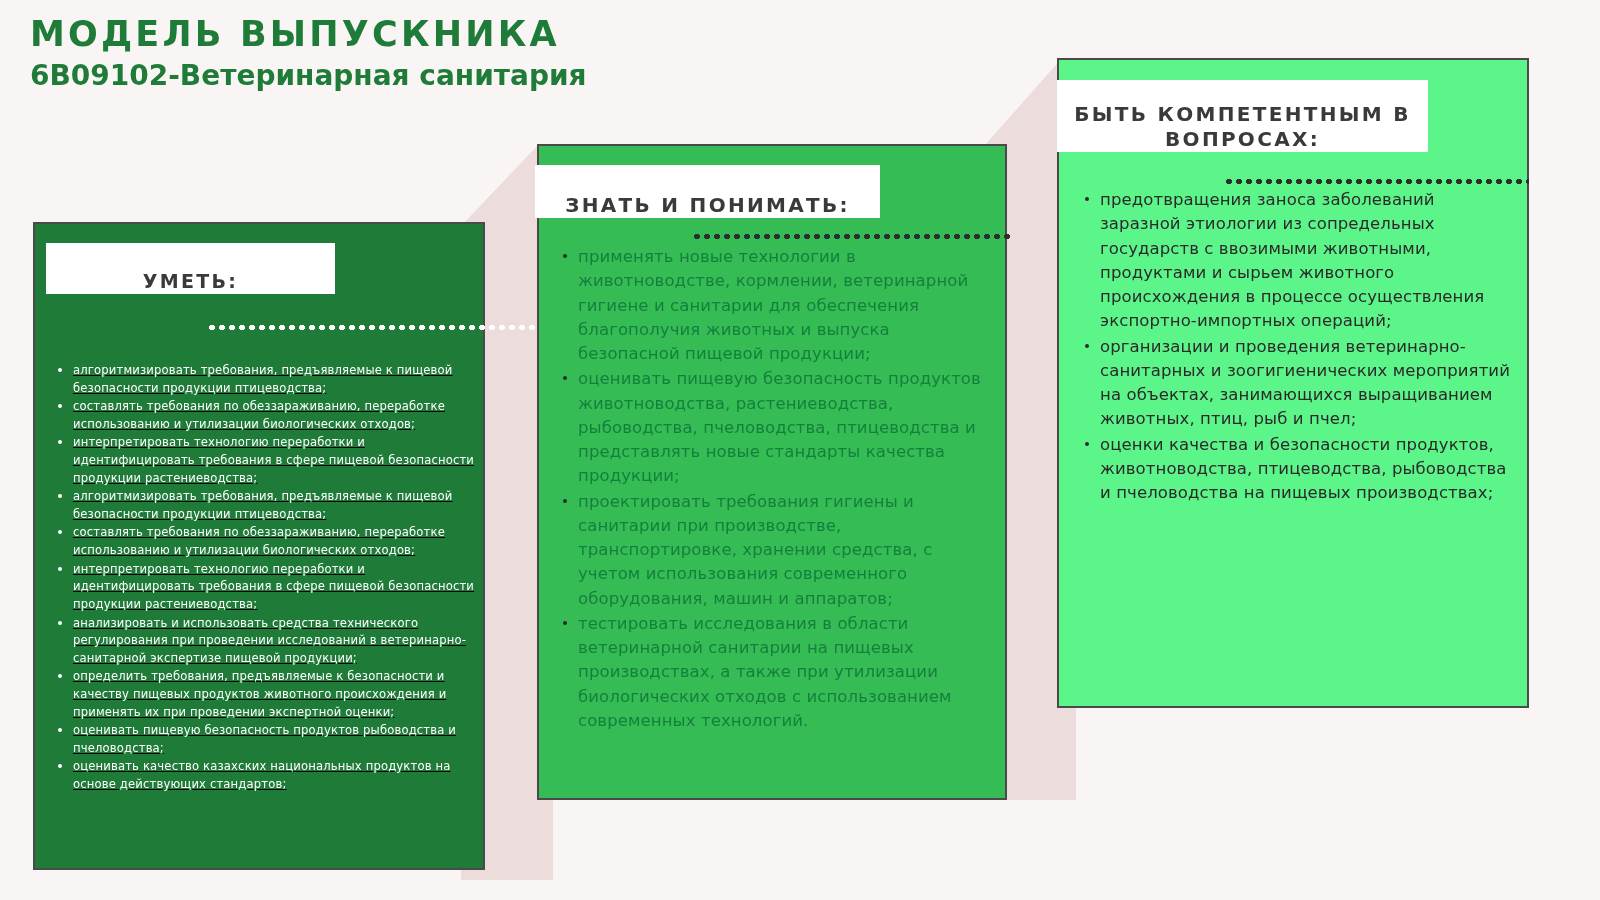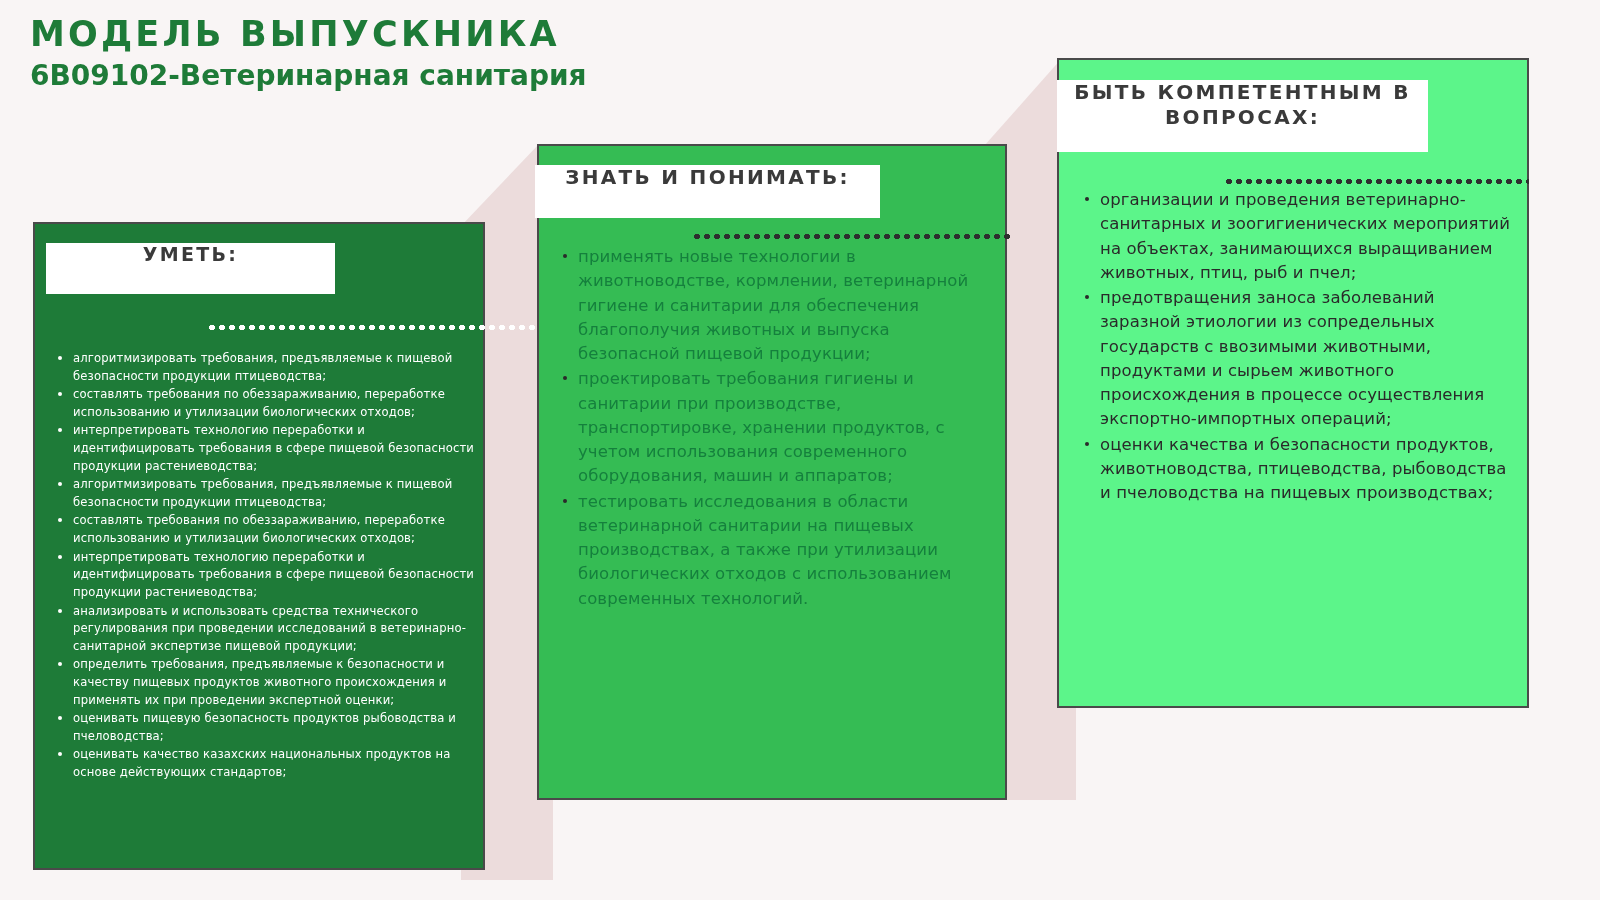--- a/index.html
+++ b/index.html
@@ -38,21 +38,21 @@
   
   .panel { position: absolute; border: 2px solid #4a4a4a; }
   #panel-umet   { left: 33px;   top: 222px; width: 452px; height: 648px; background: #1e7b38; }
   #panel-znat   { left: 537px;  top: 144px; width: 470px; height: 656px; background: #35bc54; }
   #panel-compet { left: 1057px; top: 58px;  width: 472px; height: 650px; background: #5cf58a; }
 
   
   .header-box {
     position: absolute;
     background: #ffffff;
-    display: flex; align-items: flex-start; justify-content: center;
+    display: flex; align-items: flex-end; justify-content: center;
     text-align: center;
   }
   .header-box .header-text {
     font-family: "DejaVu Sans", sans-serif;
     font-weight: 700; color: #3a3a3a;
     letter-spacing: 2.3px; line-height: 1.25;
   }
   #header-umet   { left: 46px;   top: 243px; width: 289px; height: 51px; }
   #header-umet .header-text   { font-size: 19px; }
   #header-znat   { left: 535px;  top: 165px; width: 345px; height: 53px; }
@@ -84,21 +84,21 @@
     position: relative;
     padding-left: 18px;
     font-family: "DejaVu Sans", sans-serif;
   }
   .bullets li::before {
     content: "";
     position: absolute; left: 3px;
     width: 4px; height: 4px; border-radius: 50%;
   }
 
-  #list-umet { left: 55px; top: 350px; width: 420px; }
+  #list-umet { left: 55px; top: 362px; width: 420px; text-decoration: underline; }
   #list-umet li {
     font-size: 11.6px; color: #ffffff; line-height: 1.52;
     margin-bottom: 1px; letter-spacing: 0.15px;
   }
   #list-umet li::before { background: #ffffff; top: 6px; }
 
   #list-znat { left: 560px; top: 245px; width: 430px; }
   #list-znat li {
     font-size: 16.5px; color: #15803d; line-height: 1.47;
     margin-bottom: 1px; letter-spacing: 0.1px;
@@ -143,28 +143,29 @@
     <li>оценивать качество казахских национальных продуктов на основе действующих стандартов;</li>
   </ul>
 
   <div class="panel" id="panel-znat"></div>
   <div class="header-box" id="header-znat">
     <span class="header-text">ЗНАТЬ И ПОНИМАТЬ:</span>
   </div>
   <div class="dotted" id="dots-znat"></div>
   <ul class="bullets" id="list-znat">
     <li>применять новые технологии в животноводстве, кормлении, ветеринарной гигиене и санитарии для обеспечения благополучия животных и выпуска безопасной пищевой продукции;</li>
-    <li>проектировать требования гигиены и санитарии при производстве, транспортировке, хранении продуктов, с учетом использования современного оборудования, машин и аппаратов;</li>
+    <li>оценивать пищевую безопасность продуктов животноводства, растениеводства, рыбоводства, пчеловодства, птицеводства и представлять новые стандарты качества продукции;</li>
+    <li>проектировать требования гигиены и санитарии при производстве, транспортировке, хранении средства, с учетом использования современного оборудования, машин и аппаратов;</li>
     <li>тестировать исследования в области ветеринарной санитарии на пищевых производствах, а также при утилизации биологических отходов с использованием современных технологий.</li>
   </ul>
 
   <div class="panel" id="panel-compet"></div>
   <div class="header-box" id="header-compet">
     <span class="header-text">БЫТЬ КОМПЕТЕНТНЫМ В ВОПРОСАХ:</span>
   </div>
   <div class="dotted" id="dots-compet"></div>
   <ul class="bullets" id="list-compet">
+    <li>предотвращения заноса заболеваний заразной этиологии из сопредельных государств с ввозимыми животными, продуктами и сырьем животного происхождения в процессе осуществления экспортно-импортных операций;</li>
     <li>организации и проведения ветеринарно-санитарных и зоогигиенических мероприятий на объектах, занимающихся выращиванием животных, птиц, рыб и пчел;</li>
-    <li>предотвращения заноса заболеваний заразной этиологии из сопредельных государств с ввозимыми животными, продуктами и сырьем животного происхождения в процессе осуществления экспортно-импортных операций;</li>
     <li>оценки качества и безопасности продуктов, животноводства, птицеводства, рыбоводства и пчеловодства на пищевых производствах;</li>
   </ul>
 
 </div>
 
 </body></html>

